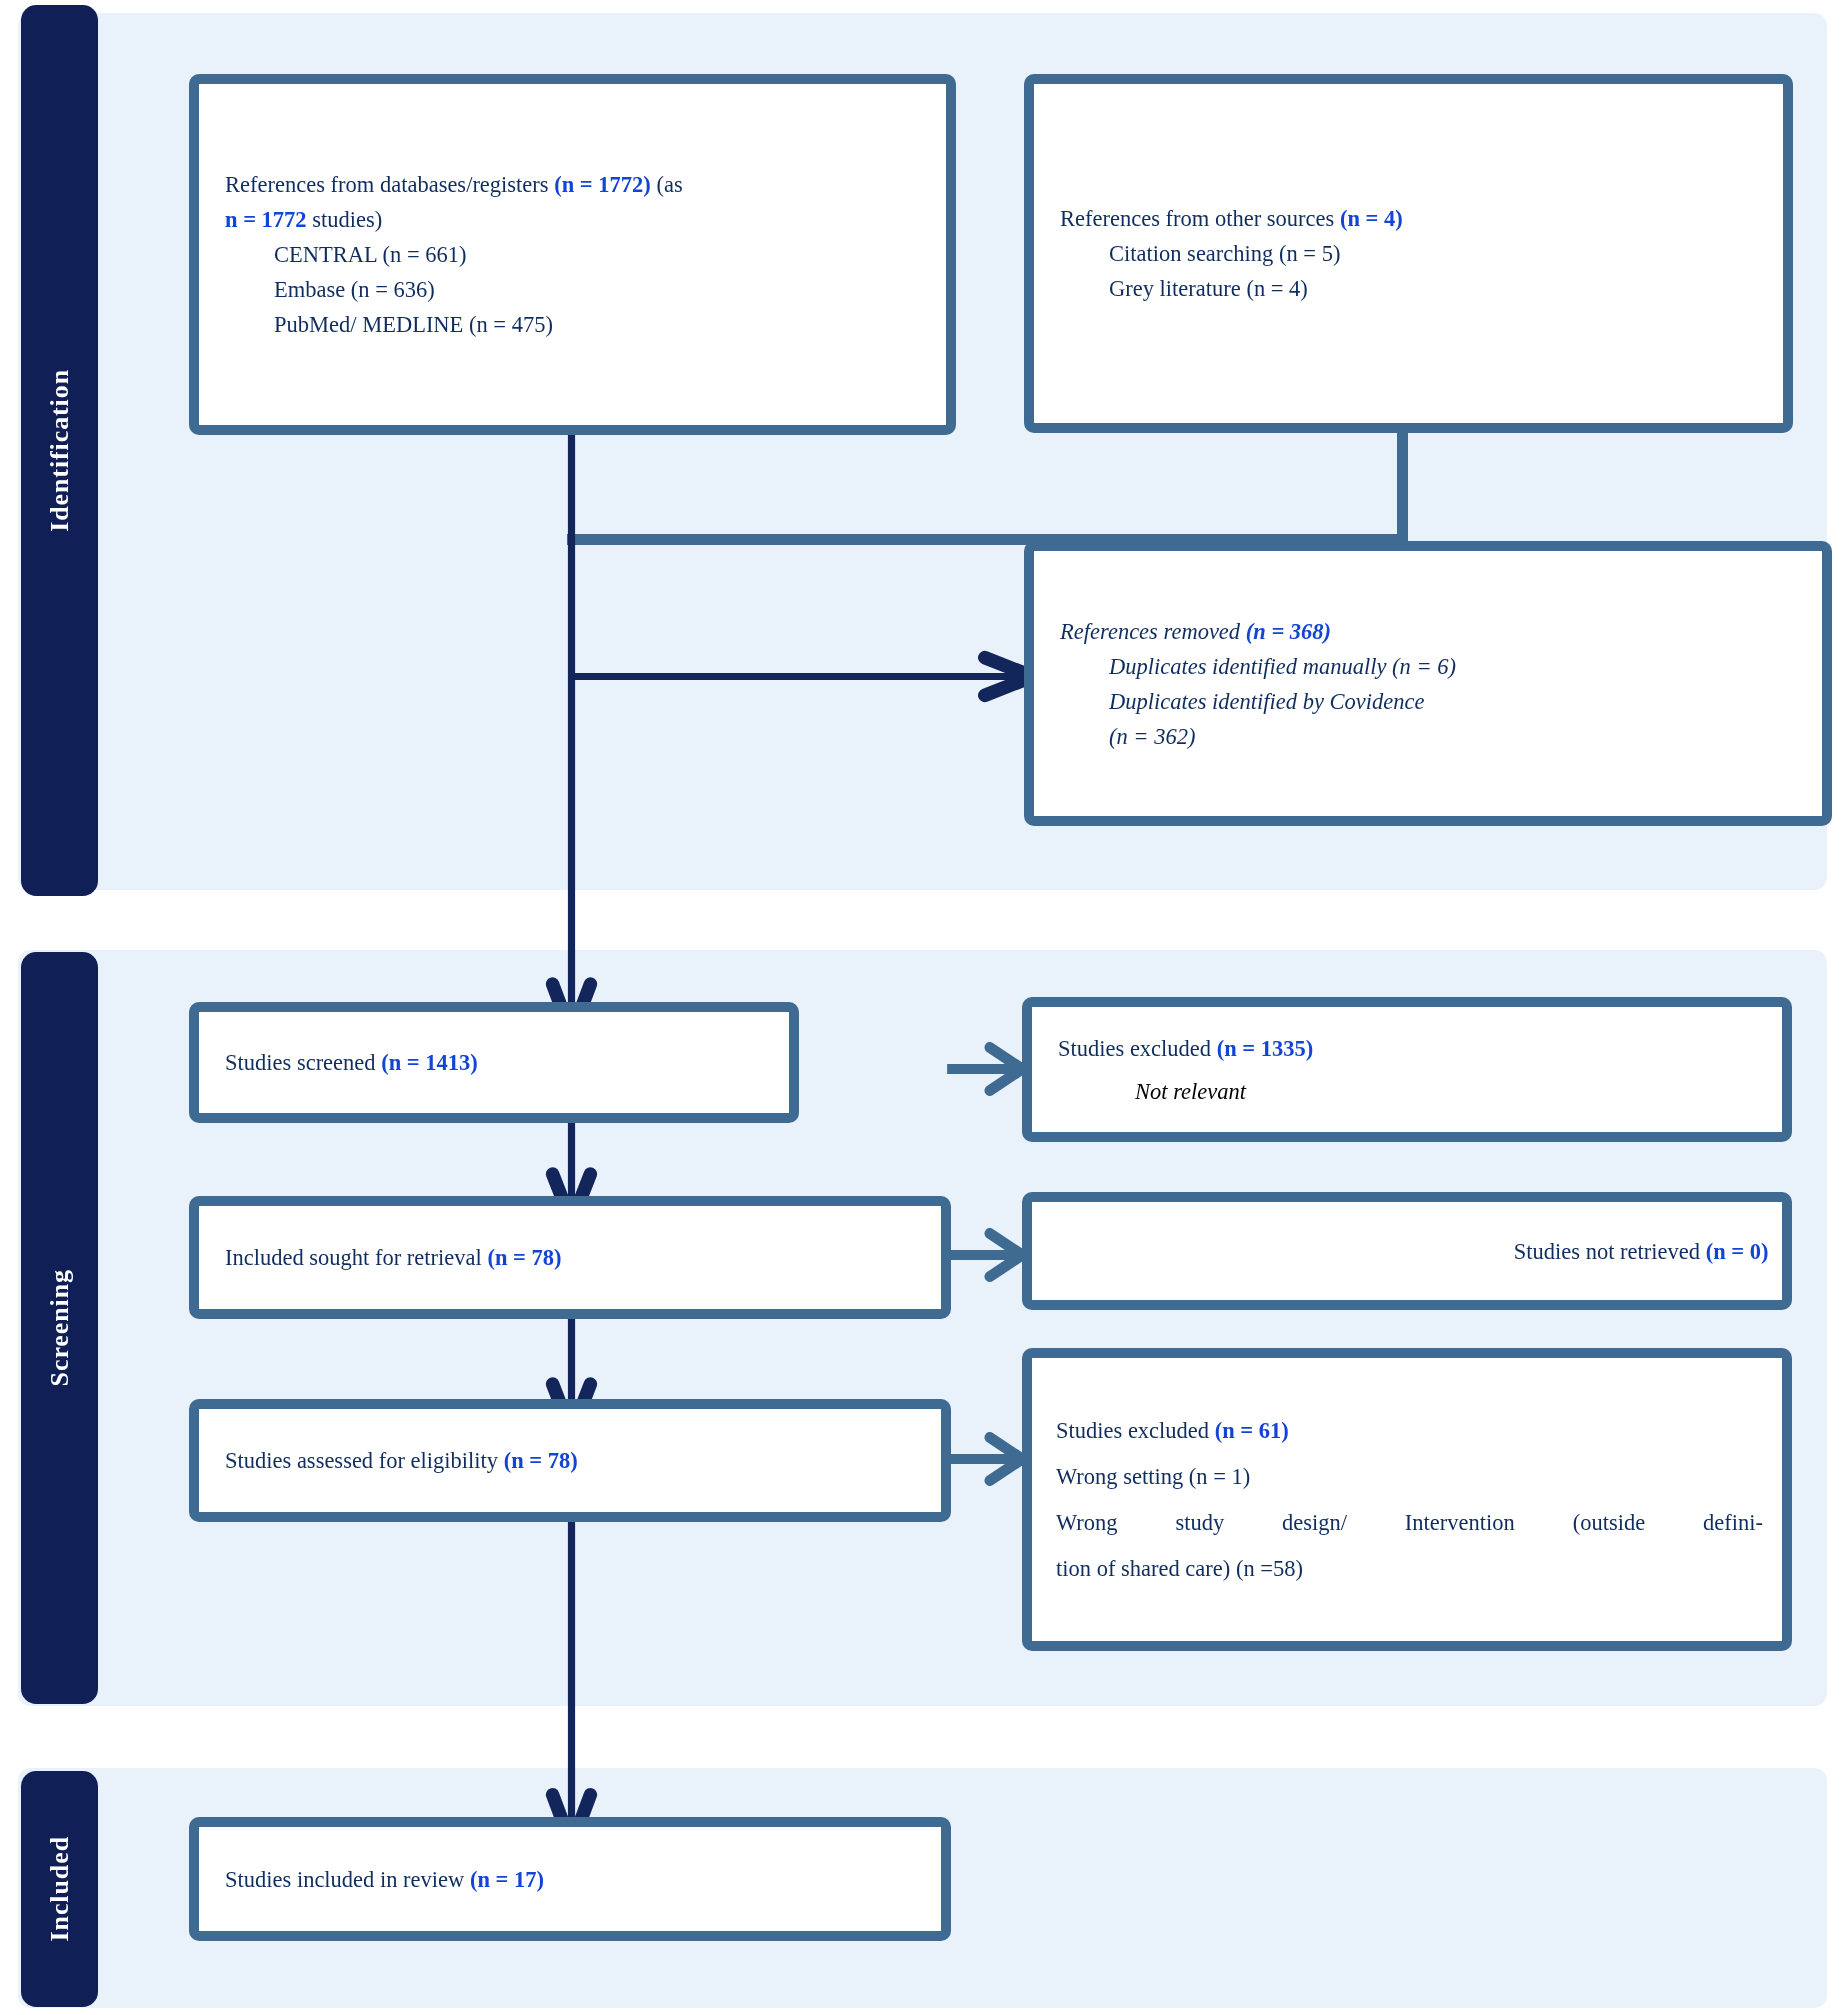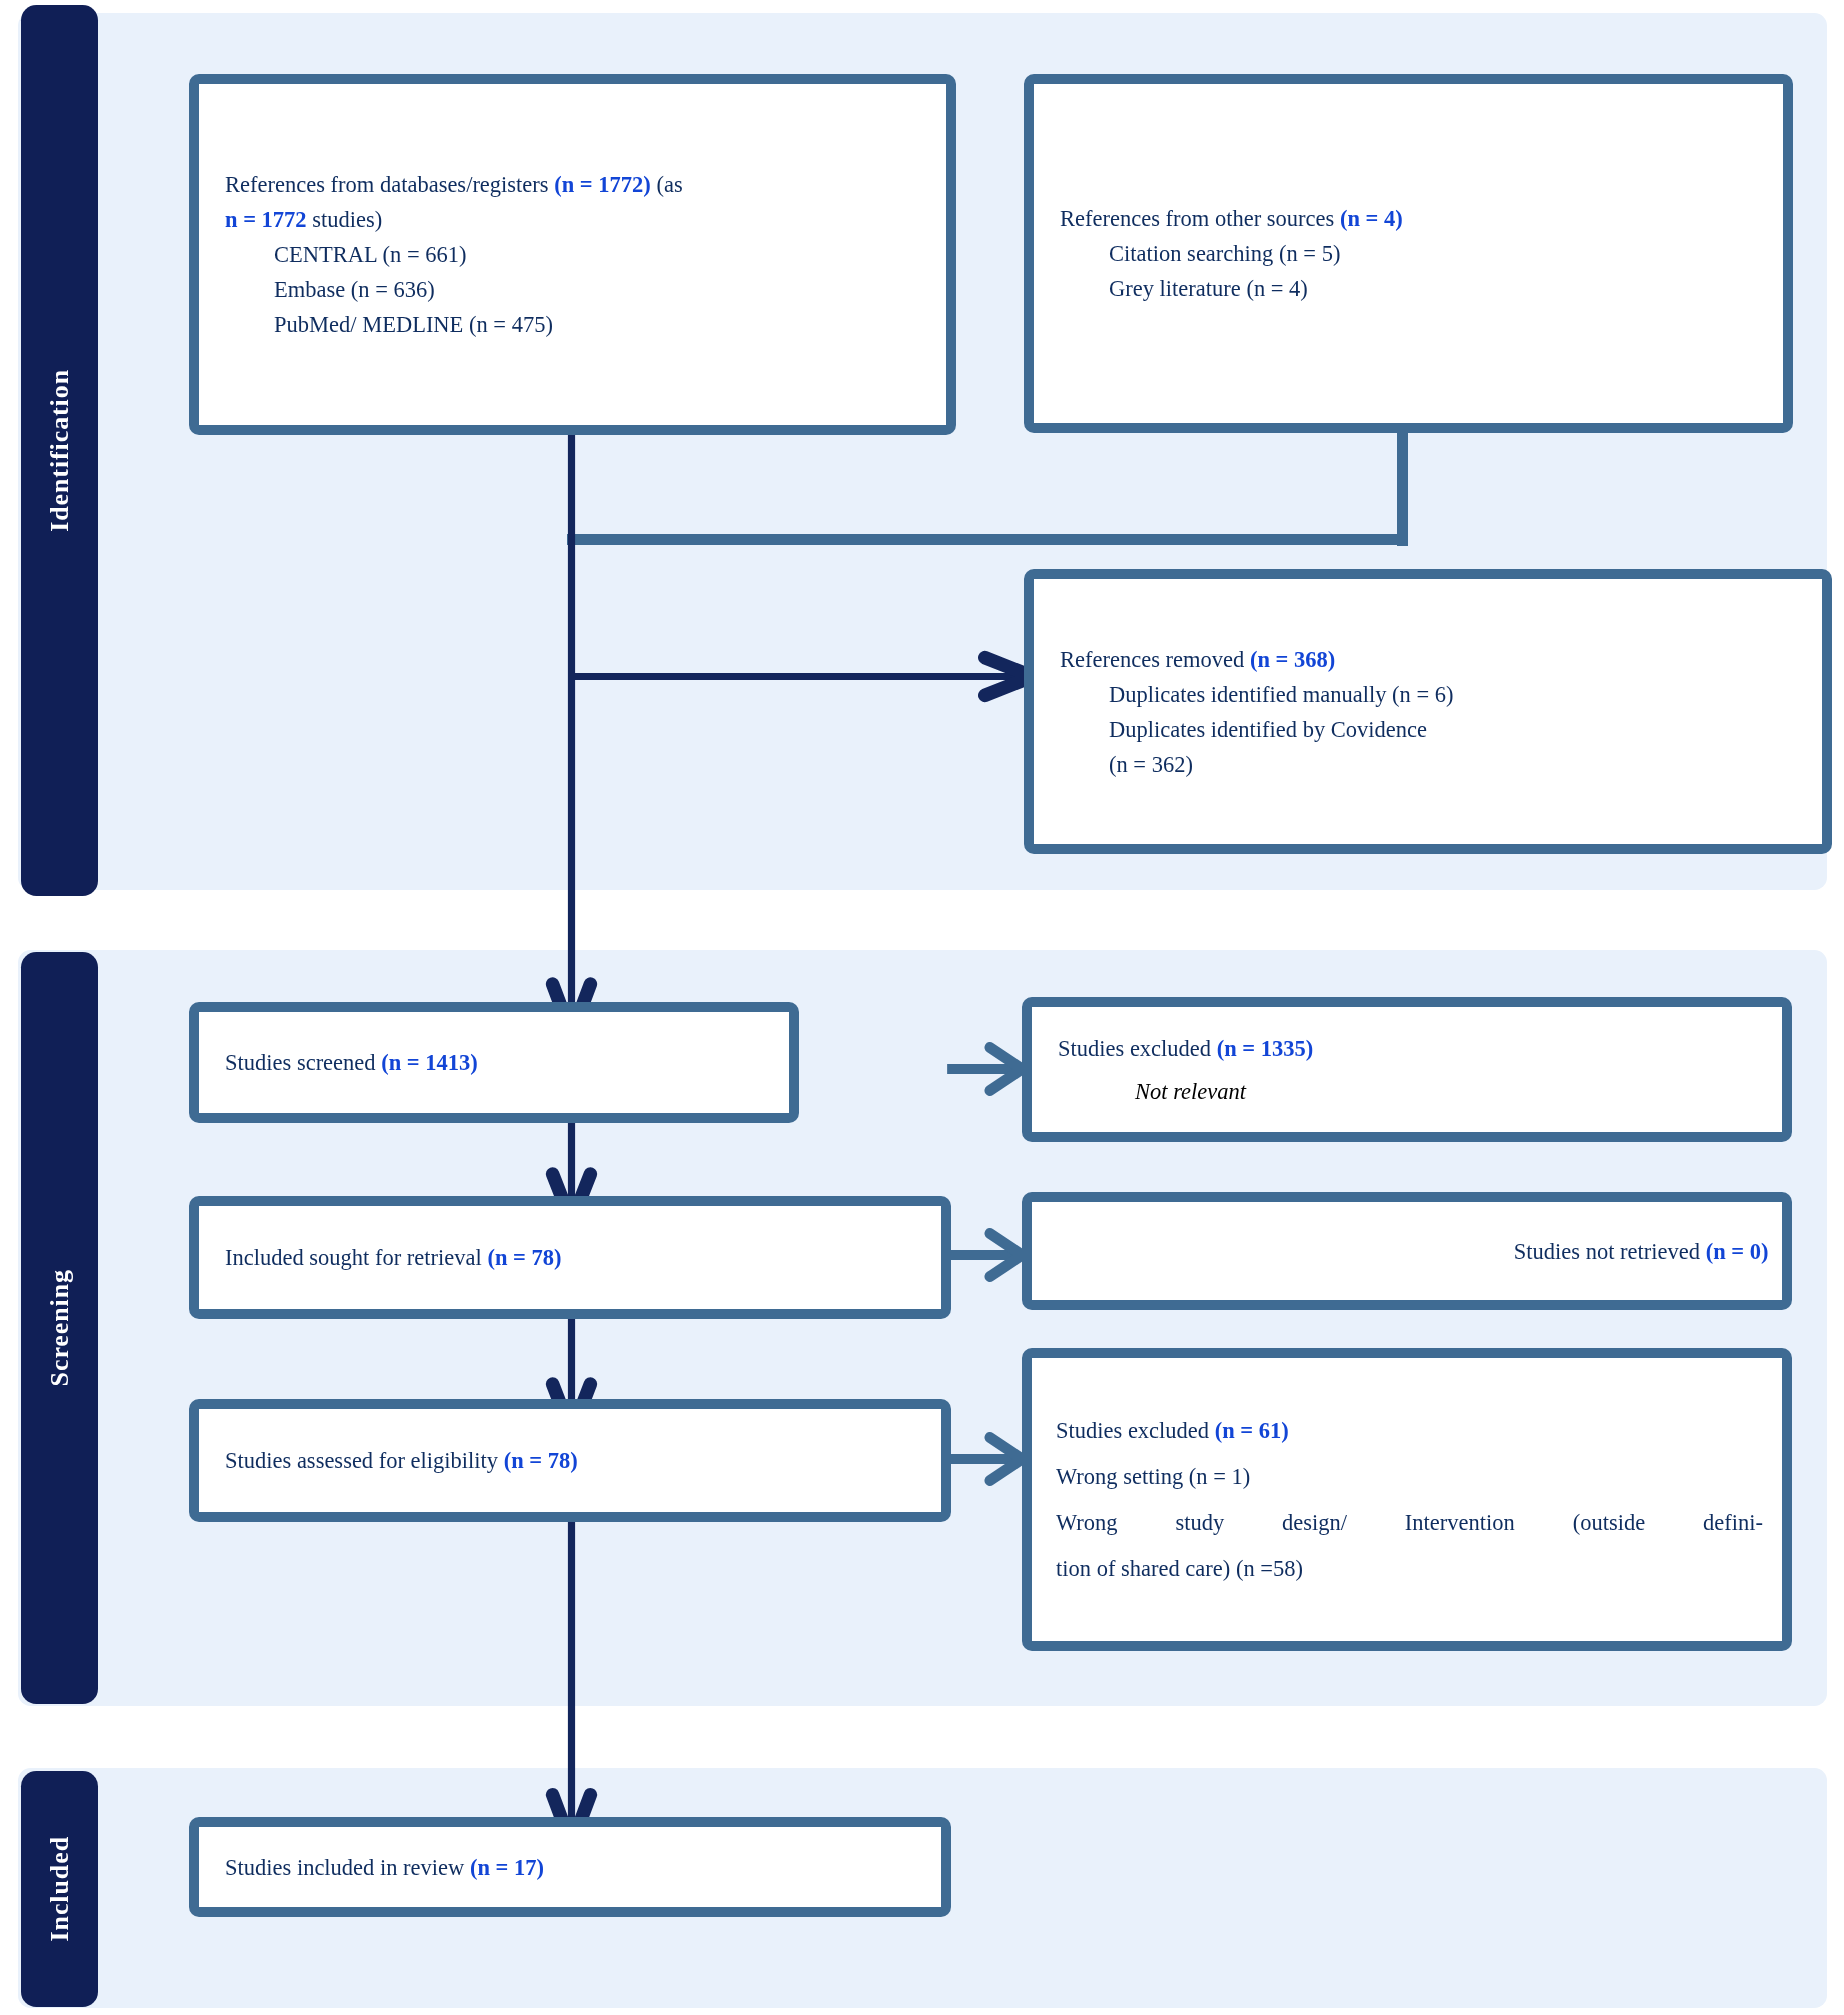--- a/index.html
+++ b/index.html
@@ -114,21 +114,21 @@
     <div class="line indent"><span>Embase (n = 636)</span></div>
     <div class="line indent"><span>PubMed/ MEDLINE (n = 475)</span></div>
   </div>
 
   <div class="fbox pad-a" style="left:1024px;top:74px;width:769px;height:359px;">
     <div class="line"><span>References from other sources </span><span class="hl">(n = 4)</span></div>
     <div class="line indent"><span>Citation searching (n = 5)</span></div>
     <div class="line indent"><span>Grey literature (n = 4)</span></div>
   </div>
 
-  <div class="fbox pad-a" style="left:1024px;top:569px;width:808px;height:285px;">
+  <div class="fbox pad-a" style="left:1024px;top:541px;width:808px;height:285px;font-style:italic;">
     <div class="line"><span>References removed </span><span class="hl">(n = 368)</span></div>
     <div class="line indent"><span>Duplicates identified manually (n = 6)</span></div>
     <div class="line indent"><span>Duplicates identified by Covidence</span></div>
     <div class="line indent"><span>(n = 362)</span></div>
   </div>
 
   <div class="fbox pad-a" style="left:189px;top:1002px;width:610px;height:121px;">
     <div class="line"><span>Studies screened </span><span class="hl">(n = 1413)</span></div>
   </div>
 
@@ -149,18 +149,18 @@
     <div class="line"><span>Studies assessed for eligibility </span><span class="hl">(n = 78)</span></div>
   </div>
 
   <div class="fbox" style="left:1022px;top:1348px;width:770px;height:303px;line-height:46px;padding-left:24px;padding-right:19px;">
     <div class="line"><span>Studies excluded </span><span class="hl">(n = 61)</span></div>
     <div class="line"><span>Wrong setting (n = 1)</span></div>
     <div class="just"><span>Wrong study design/ Intervention (outside defini-</span></div>
     <div class="line"><span>tion of shared care) (n =58)</span></div>
   </div>
 
-  <div class="fbox pad-a" style="left:189px;top:1817px;width:762px;height:100px;">
+  <div class="fbox pad-a" style="left:189px;top:1817px;width:762px;height:124px;">
     <div class="line"><span>Studies included in review </span><span class="hl">(n = 17)</span></div>
   </div>
 
 </div>
 
 
 </body></html>

